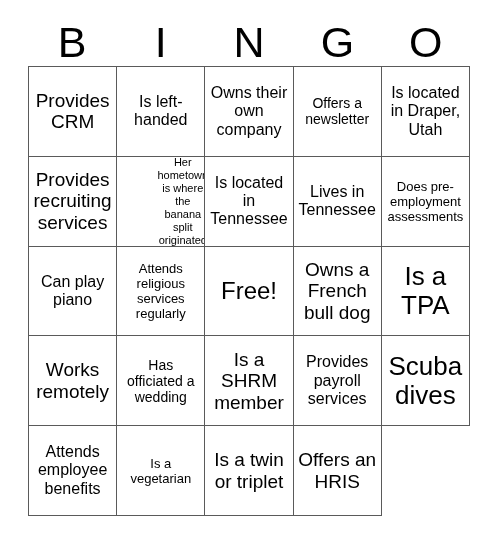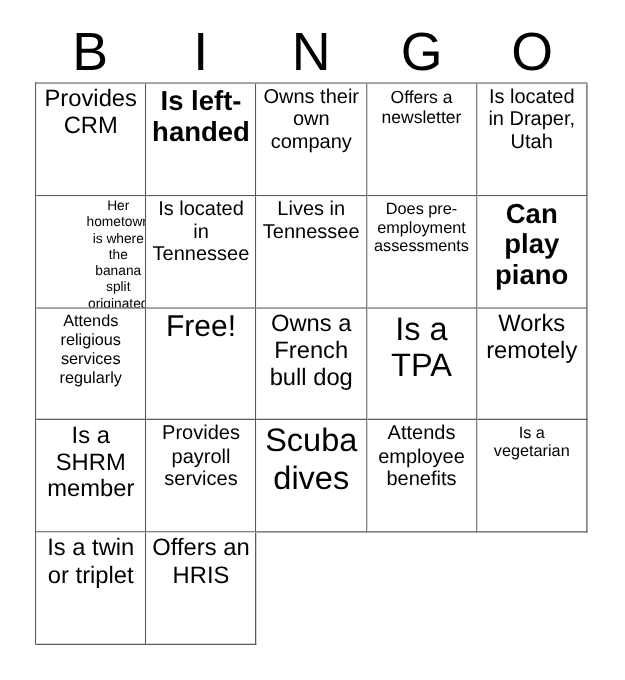--- a/index.html
+++ b/index.html
@@ -56,40 +56,41 @@
     border-top: 1px solid #5a5a5a;
     border-left: 1px solid #5a5a5a;
     box-sizing: border-box;
     background: #ffffff;
   }
   .bingo-cell {
     border-right: 1px solid #5a5a5a;
     border-bottom: 1px solid #5a5a5a;
     box-sizing: border-box;
     display: flex;
+    align-items: center;
     justify-content: center;
     text-align: center;
     padding: 2px 3px;
     overflow: hidden;
     background: #ffffff;
   }
   .cell-text {
     display: block;
     width: 100%;
     line-height: 1.14;
     color: #000000;
   }
 
   
   .fs-xxs .cell-text { font-size: 11px; line-height: 1.18; margin-left: 44px; }
   .fs-xs  .cell-text { font-size: 13px; line-height: 1.16; }
   .fs-s   .cell-text { font-size: 14px; line-height: 1.15; }
   .fs-m   .cell-text { font-size: 16px; line-height: 1.14; }
   .fs-l   .cell-text { font-size: 19px; line-height: 1.13; }
-  .fs-xl  .cell-text { font-size: 22px; line-height: 1.12; font-weight: bold; }
+  .fs-xl  .cell-text { font-size: 16px; line-height: 1.12; }
   .fs-xxl .cell-text { font-size: 26px; line-height: 1.12; }
   .fs-free .cell-text { font-size: 24px; line-height: 1.05; }
 </style>
 </head>
 <body>
 
 <div id="card">
 
   <div id="bingo-header">
       <div class="header-letter">B</div>
@@ -108,20 +109,23 @@
       </div>
       <div class="bingo-cell fs-m">
         <span class="cell-text">Owns their own company</span>
       </div>
       <div class="bingo-cell fs-s">
         <span class="cell-text">Offers a newsletter</span>
       </div>
       <div class="bingo-cell fs-m">
         <span class="cell-text">Is located in Draper, Utah</span>
       </div>
+      <div class="bingo-cell fs-l">
+        <span class="cell-text">Provides recruiting services</span>
+      </div>
       <div class="bingo-cell fs-xxs">
         <span class="cell-text">Her hometown is where the banana split originated</span>
       </div>
       <div class="bingo-cell fs-m">
         <span class="cell-text">Is located in Tennessee</span>
       </div>
       <div class="bingo-cell fs-m">
         <span class="cell-text">Lives in Tennessee</span>
       </div>
       <div class="bingo-cell fs-xs">
@@ -138,20 +142,23 @@
       </div>
       <div class="bingo-cell fs-l">
         <span class="cell-text">Owns a French bull dog</span>
       </div>
       <div class="bingo-cell fs-xxl">
         <span class="cell-text">Is a TPA</span>
       </div>
       <div class="bingo-cell fs-l">
         <span class="cell-text">Works remotely</span>
       </div>
+      <div class="bingo-cell fs-s">
+        <span class="cell-text">Has officiated a wedding</span>
+      </div>
       <div class="bingo-cell fs-l">
         <span class="cell-text">Is a SHRM member</span>
       </div>
       <div class="bingo-cell fs-m">
         <span class="cell-text">Provides payroll services</span>
       </div>
       <div class="bingo-cell fs-xxl">
         <span class="cell-text">Scuba dives</span>
       </div>
       <div class="bingo-cell fs-m">

